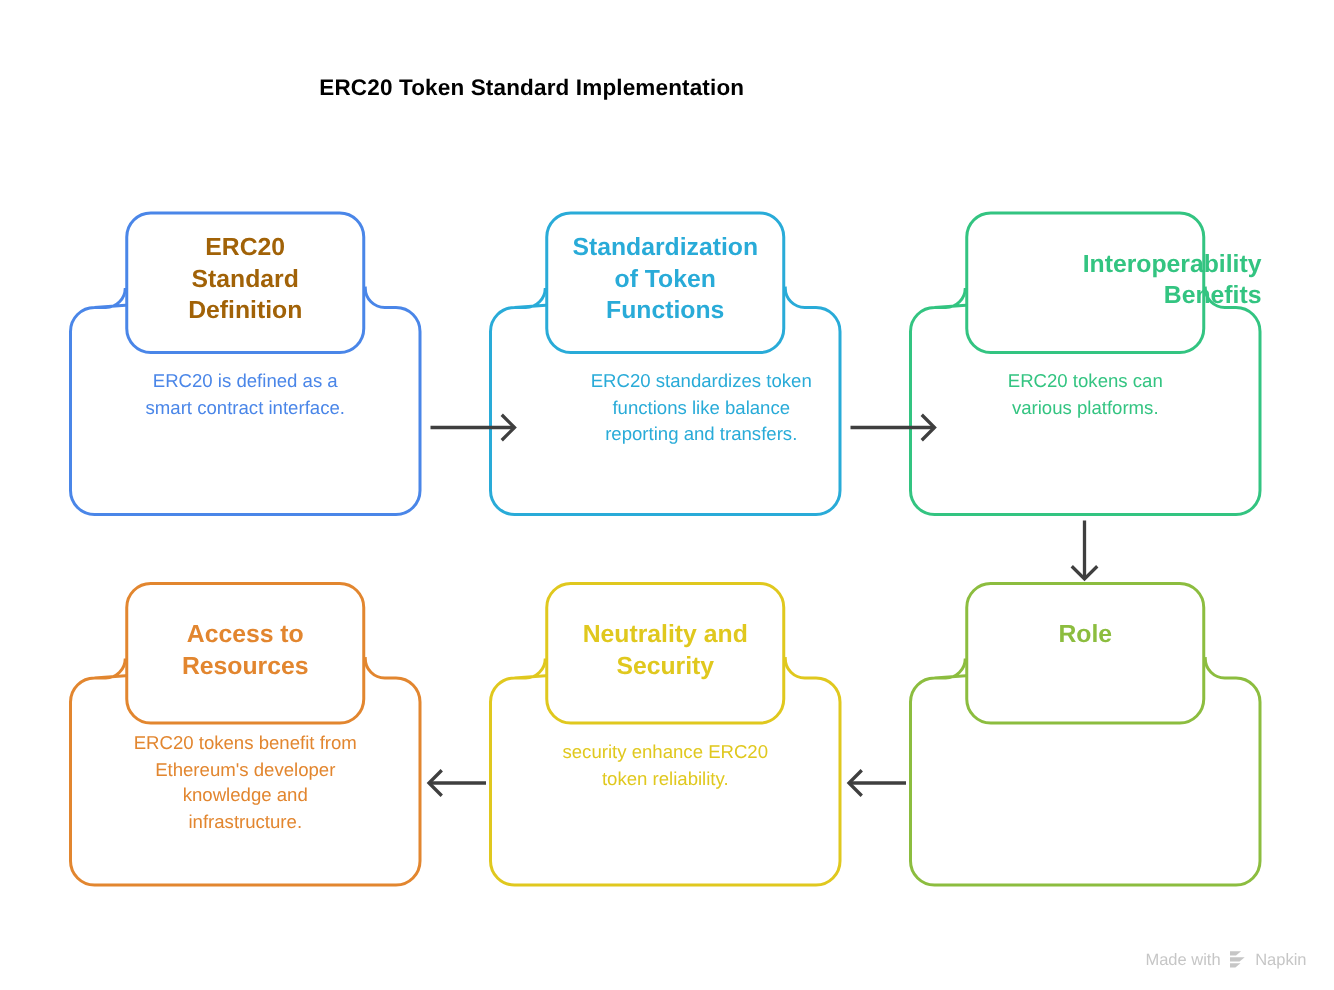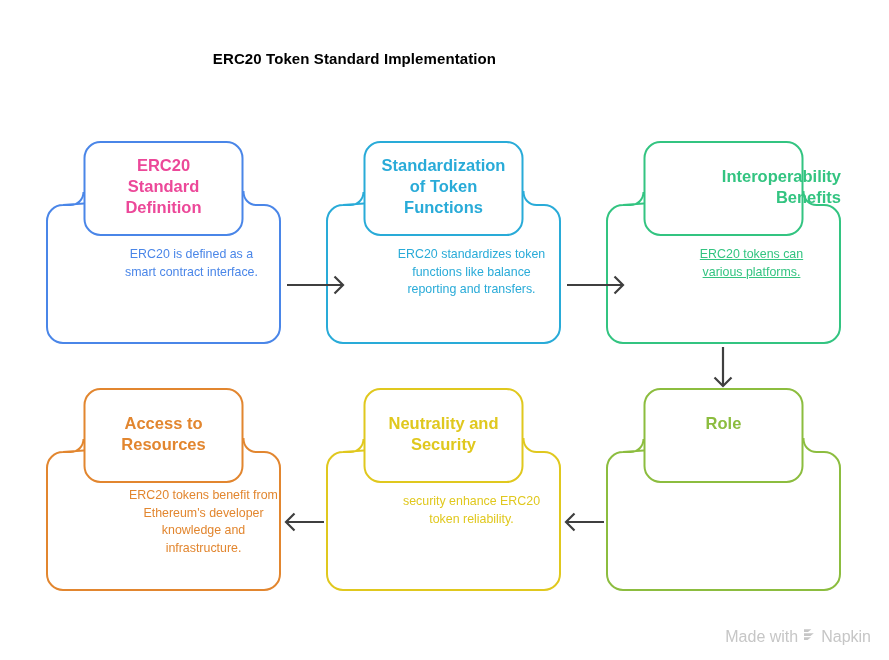--- a/index.html
+++ b/index.html
@@ -35,85 +35,84 @@
     line-height:21px;
     z-index:3;
   }
   .node-body-label{
     position:absolute;
     left:0;width:100%;
     text-align:center;
     font-size:12.4px;
     line-height:17.5px;
     z-index:3;
-    margin-left:28px;
   }
 
   
   .connector{position:absolute;overflow:visible;}
 
   
   #watermark{
     position:absolute;
     right:18px;bottom:14px;
-    display:flex;gap:5px;
+    display:flex;align-items:center;gap:5px;
     color:#c6c6c6;
-    font-size:16px;
+    font-size:11px;
   }
   #watermark .wm-logo{display:block;}
 </style>
 </head>
 <body>
 
 <div id="canvas">
 
   <div id="page-title">ERC20 Token Standard Implementation</div>
 
   <div id="nodes-layer">
       <div class="node" style="left: 46px; top: 141px; width: 235px; height: 203px;">
         <svg class="node-svg" width="235" height="203">
           <path d="M 16 0 L 23.5 0 A 13 13 0 0 0 36.5 -13 M 196.5 -13 A 13 13 0 0 0 209.5 0 L 217 0 A 16 16 0 0 1 233 16 L 233 122 A 16 16 0 0 1 217 138 L 16 138 A 16 16 0 0 1 0 122 L 0 16 A 16 16 0 0 1 16 0 Z" transform="translate(1, 64)" fill="#ffffff" stroke="#4a86e8" stroke-width="2"></path>
           <rect x="38.5" y="1" width="158" height="93" rx="16" ry="16" fill="#ffffff" stroke="#4a86e8" stroke-width="2"></rect>
         </svg>
-        <div class="node-header-label" style="top: 14px; color: #ec4899;">
+        <div class="node-header-label" style="top: 14px; color: #a16207;">
           <div>ERC20</div>
           <div>Standard</div>
           <div>Definition</div>
         </div>
         <div class="node-body-label" style="top: 105px; color: rgb(74, 134, 232);">
           <div>ERC20 is defined as a</div>
           <div>smart contract interface.</div>
         </div>
       </div>
       <div class="node" style="left: 326px; top: 141px; width: 235px; height: 203px;">
         <svg class="node-svg" width="235" height="203">
           <path d="M 16 0 L 23.5 0 A 13 13 0 0 0 36.5 -13 M 196.5 -13 A 13 13 0 0 0 209.5 0 L 217 0 A 16 16 0 0 1 233 16 L 233 122 A 16 16 0 0 1 217 138 L 16 138 A 16 16 0 0 1 0 122 L 0 16 A 16 16 0 0 1 16 0 Z" transform="translate(1, 64)" fill="#ffffff" stroke="#29abd8" stroke-width="2"></path>
           <rect x="38.5" y="1" width="158" height="93" rx="16" ry="16" fill="#ffffff" stroke="#29abd8" stroke-width="2"></rect>
         </svg>
         <div class="node-header-label" style="top: 14px; color: rgb(41, 171, 216);">
           <div>Standardization</div>
           <div>of Token</div>
           <div>Functions</div>
         </div>
-        <div class="node-body-label" style="top: 105px; color: rgb(41, 171, 216);">
+        <div class="node-body-label" style="top: 105px; color: rgb(41, 171, 216); padding-left: 24px;">
           <div>ERC20 standardizes token</div>
           <div>functions like balance</div>
           <div>reporting and transfers.</div>
         </div>
       </div>
       <div class="node" style="left: 606px; top: 141px; width: 235px; height: 203px;">
         <svg class="node-svg" width="235" height="203">
           <path d="M 16 0 L 23.5 0 A 13 13 0 0 0 36.5 -13 M 196.5 -13 A 13 13 0 0 0 209.5 0 L 217 0 A 16 16 0 0 1 233 16 L 233 122 A 16 16 0 0 1 217 138 L 16 138 A 16 16 0 0 1 0 122 L 0 16 A 16 16 0 0 1 16 0 Z" transform="translate(1, 64)" fill="#ffffff" stroke="#33c481" stroke-width="2"></path>
           <rect x="38.5" y="1" width="158" height="93" rx="16" ry="16" fill="#ffffff" stroke="#33c481" stroke-width="2"></rect>
         </svg>
         <div class="node-header-label" style="top: 25px; color: rgb(51, 196, 129); text-align: right;">
           <div>Interoperability</div>
           <div>Benefits</div>
         </div>
-        <div class="node-body-label" style="top: 105px; color: rgb(51, 196, 129); text-decoration: underline;">
+        <div class="node-body-label" style="top: 105px; color: rgb(51, 196, 129);">
           <div>ERC20 tokens can</div>
           <div>various platforms.</div>
         </div>
       </div>
       <div class="node" style="left: 606px; top: 388px; width: 235px; height: 203px;">
         <svg class="node-svg" width="235" height="203">
           <path d="M 16 0 L 23.5 0 A 13 13 0 0 0 36.5 -13 M 196.5 -13 A 13 13 0 0 0 209.5 0 L 217 0 A 16 16 0 0 1 233 16 L 233 122 A 16 16 0 0 1 217 138 L 16 138 A 16 16 0 0 1 0 122 L 0 16 A 16 16 0 0 1 16 0 Z" transform="translate(1, 64)" fill="#ffffff" stroke="#8cbd3f" stroke-width="2"></path>
           <rect x="38.5" y="1" width="158" height="93" rx="16" ry="16" fill="#ffffff" stroke="#8cbd3f" stroke-width="2"></rect>
         </svg>
         <div class="node-header-label" style="top: 25px; color: rgb(140, 189, 63);">
@@ -136,21 +135,21 @@
       </div>
       <div class="node" style="left: 46px; top: 388px; width: 235px; height: 203px;">
         <svg class="node-svg" width="235" height="203">
           <path d="M 16 0 L 23.5 0 A 13 13 0 0 0 36.5 -13 M 196.5 -13 A 13 13 0 0 0 209.5 0 L 217 0 A 16 16 0 0 1 233 16 L 233 122 A 16 16 0 0 1 217 138 L 16 138 A 16 16 0 0 1 0 122 L 0 16 A 16 16 0 0 1 16 0 Z" transform="translate(1, 64)" fill="#ffffff" stroke="#e2862f" stroke-width="2"></path>
           <rect x="38.5" y="1" width="158" height="93" rx="16" ry="16" fill="#ffffff" stroke="#e2862f" stroke-width="2"></rect>
         </svg>
         <div class="node-header-label" style="top: 25px; color: rgb(226, 134, 47);">
           <div>Access to</div>
           <div>Resources</div>
         </div>
-        <div class="node-body-label" style="top: 99px; color: rgb(226, 134, 47); padding-left: 12px;">
+        <div class="node-body-label" style="top: 99px; color: rgb(226, 134, 47);">
           <div>ERC20 tokens benefit from</div>
           <div>Ethereum's developer</div>
           <div>knowledge and</div>
           <div>infrastructure.</div>
         </div>
       </div>
     </div>
 
   <div id="connectors-layer">
       <svg class="connector" width="74" height="20" style="left: 278px; top: 276px;">

